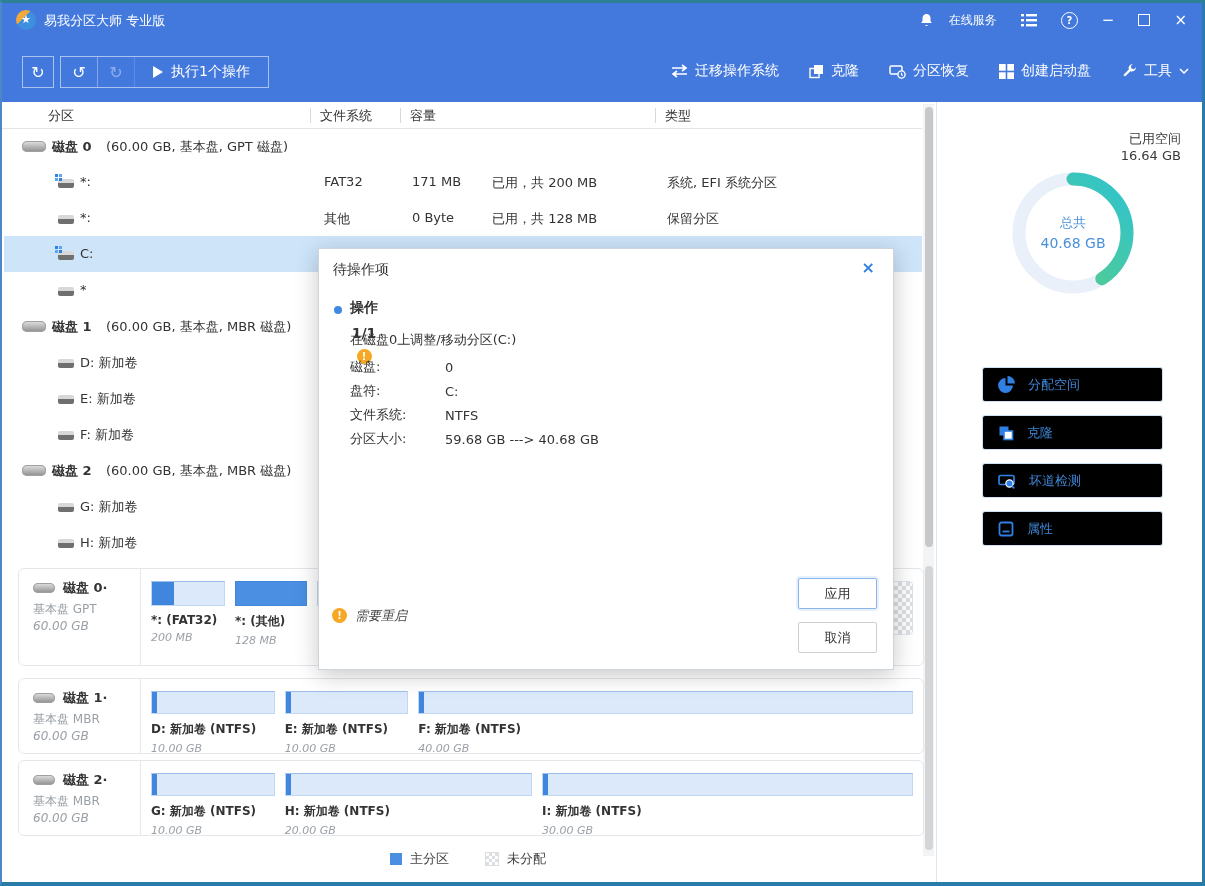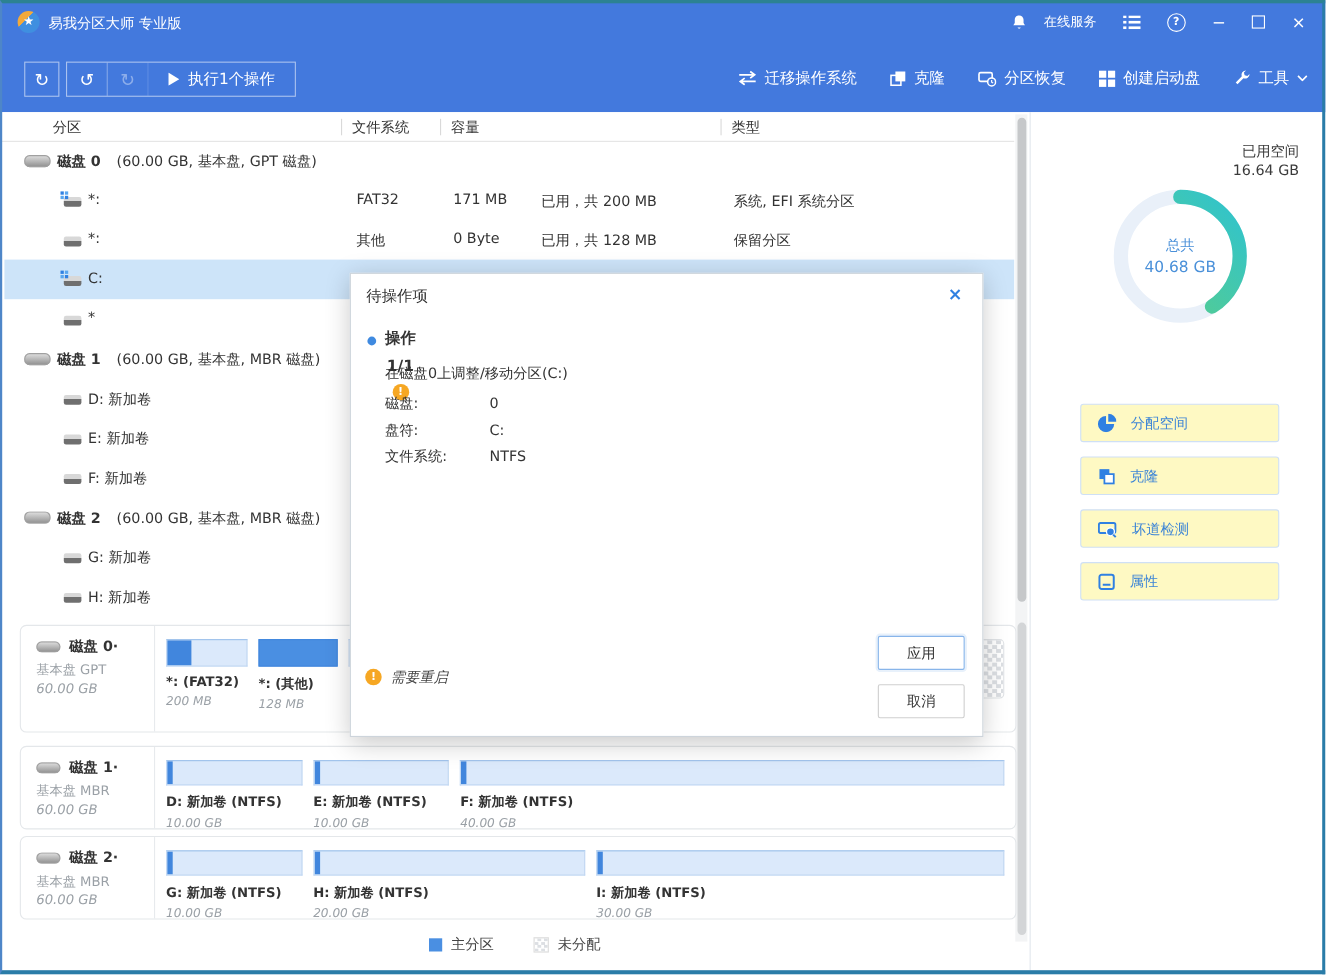--- a/index.html
+++ b/index.html
@@ -103,21 +103,21 @@
   .restart{display:flex;align-items:center;gap:8px;font-size:13px;color:#444;font-style:italic;}
   .dlg-btns{margin-left:auto;display:flex;gap:13px;flex-direction:column;}
   .btn{width:79px;height:31px;background:#fff;border:1px solid #cfcfcf;border-radius:2px;
        font-size:13px;color:#333;font-family:inherit;}
   .btn.primary{border-color:#88b5ea;box-shadow:0 0 0 2px #e8f1fb;}
   
   .used-block{position:absolute;right:24px;top:130px;text-align:right;font-size:13px;color:#3a3a3a;line-height:17px;}
   .donut{position:absolute;left:998px;top:158px;width:150px;height:150px;}
   .donut-center{position:absolute;left:998px;top:214px;width:150px;text-align:center;color:#4a90d9;}
   .dc1{font-size:13px;} .dc2{font-size:14px;margin-top:3px;}
-  .action{position:absolute;left:982px;width:181px;height:35px;background:#fef9c3;border:1px solid #cfe0f5;
+  .action{position:absolute;left:982px;width:181px;height:35px;background:#000000;border:1px solid #cfe0f5;
           border-radius:3px;display:flex;align-items:center;gap:13px;padding-left:15px;box-sizing:border-box;
           cursor:pointer;}
   .action span{color:#3f86d6;font-size:13px;}
 </style>
 </head>
 <body>
 
 <div class="titlebar">
   <div class="logo">★</div>
   <div class="wtitle">易我分区大师 专业版</div>
@@ -458,20 +458,24 @@
         <span>0</span>
       </div>
     <div class="frow">
         <span class="flabel">盘符:</span>
         <span>C:</span>
       </div>
     <div class="frow">
         <span class="flabel">文件系统:</span>
         <span>NTFS</span>
       </div>
+    <div class="frow">
+        <span class="flabel">分区大小:</span>
+        <span>59.68 GB ---&gt; 40.68 GB</span>
+      </div>
   </div>
   <div class="dlg-foot">
     <div class="restart">
       <i class="warn">!</i>
       <span>需要重启</span>
     </div>
     <div class="dlg-btns">
       <button class="btn primary">应用</button>
       <button class="btn">取消</button>
     </div>

